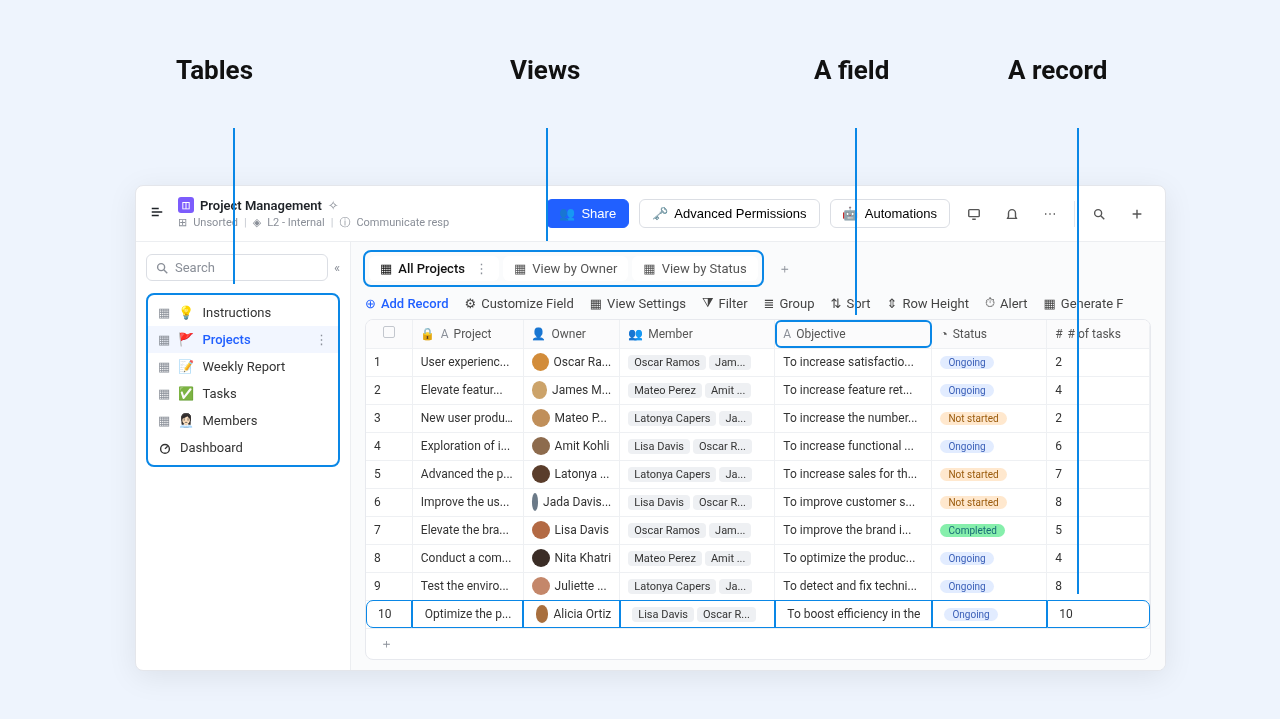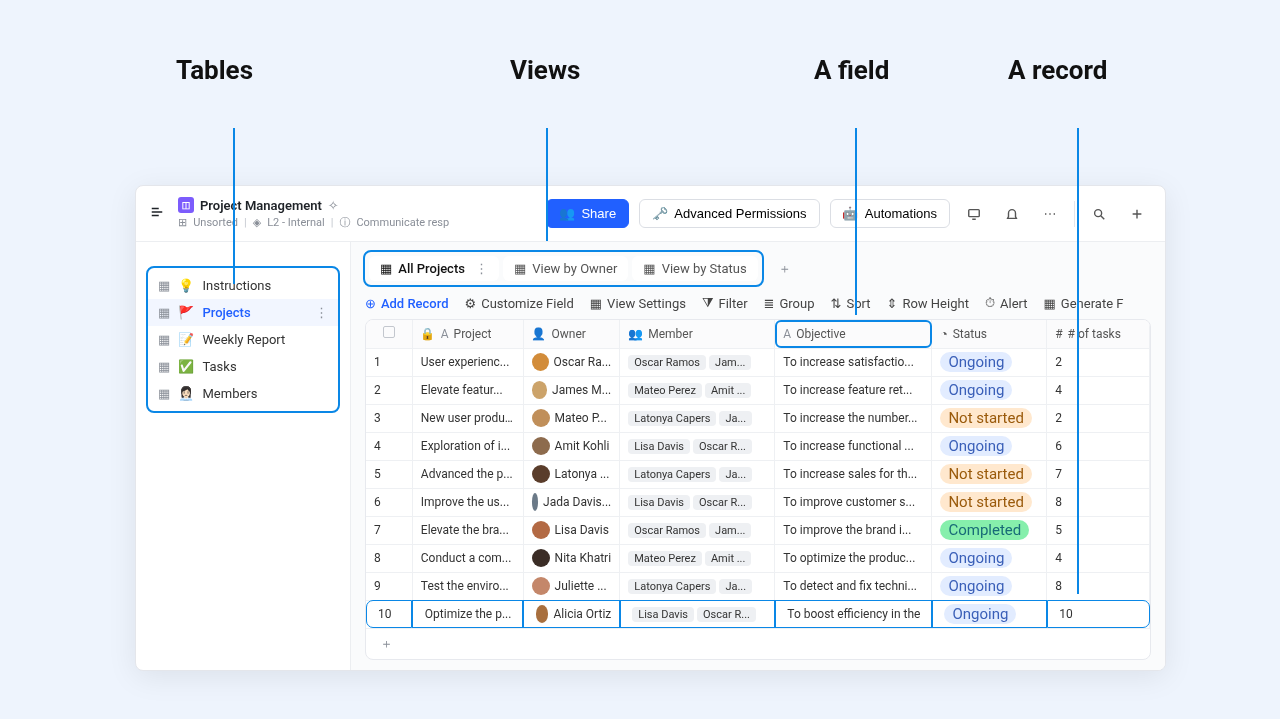--- a/index.html
+++ b/index.html
@@ -48,21 +48,21 @@
   .th-inner { display:flex; align-items:center; gap:5px; }
   .col-idx { width:50px; text-align:center; color:#8a8f98; }
   table.grid th.col-idx { text-align:center; }
   .field-hl th.col-objective { outline:2px solid #0a87e6; outline-offset:-2px; border-radius:6px; }
   tr.record-hl td { outline:1px solid #0a87e6; outline-offset:-1px;padding-left:12px; }
   tr.record-hl td:first-child { border-top-left-radius:7px; border-bottom-left-radius:7px; }
   tr.record-hl td:last-child { border-top-right-radius:7px; border-bottom-right-radius:7px; }
   .owner-cell { display:flex; align-items:center; gap:5px; }
   .avatar { width:18px; height:18px; border-radius:50%; display:inline-flex; align-items:center; justify-content:center; color:#fff; font-size:9px; background:#888; }
   .chip { display:inline-block; padding:1px 6px; border-radius:4px; background:#eef0f3; font-size:11px; color:#333; margin-right:3px; }
-  .status { display:inline-block; padding:1px 8px; border-radius:10px; font-size:15px; }
+  .status { display:inline-block; padding:1px 8px; border-radius:10px; font-size:10px; }
   .st-ongoing { background:#e2ecff; color:#3a5fb8; }
   .st-notstarted { background:#ffe8ce; color:#9a5a0b; }
   .st-completed { background:#86efac; color:#186b77; }
   .num { text-align:right; }
   .add-row { padding:6px 14px; color:#8a8f98; }
   .checkbox { width:12px; height:12px; border:1px solid #c3c7ce; border-radius:2px; display:inline-block; }
   svg.ic { width:14px; height:14px; stroke:currentColor; fill:none; stroke-width:1.6; }
 </style>
 </head>
 <body>
@@ -142,20 +142,30 @@
           <svg class="ic" viewBox="0 0 16 16">
             <path d="M8 3v10M3 8h10"></path>
           </svg>
         </div>
     </div>
   </div>
 
   <div class="body">
 
     <div class="sidebar">
+      <div class="search-wrap">
+        <div class="search">
+          <svg class="ic" viewBox="0 0 16 16">
+              <circle cx="7" cy="7" r="4"></circle>
+              <path d="M10 10l4 4"></path>
+            </svg>
+          <span>Search</span>
+        </div>
+        <span class="collapse">«</span>
+      </div>
       <div class="tables" id="tables-list">
           <div class="table-item">
             <span class="table-icon">▦</span>
             <span>💡</span>
             <span>Instructions</span>
           </div>
           <div class="table-item active">
             <span class="table-icon">▦</span>
             <span>🚩</span>
             <span>Projects</span>
@@ -168,20 +178,27 @@
           </div>
           <div class="table-item">
             <span class="table-icon">▦</span>
             <span>✅</span>
             <span>Tasks</span>
           </div>
           <div class="table-item">
             <span class="table-icon">▦</span>
             <span>👩🏻‍💼</span>
             <span>Members</span>
+          </div>
+          <div class="table-item">
+            <svg class="ic" viewBox="0 0 16 16">
+              <circle cx="8" cy="9" r="5"></circle>
+              <path d="M8 9l3-3"></path>
+            </svg>
+            <span>Dashboard</span>
           </div>
         </div>
     </div>
 
     <div class="content">
       <div class="views-bar">
         <div class="views-group" id="views-group">
             <div class="view-tab active">
               <span>▦</span>
               <span>All Projects</span>

